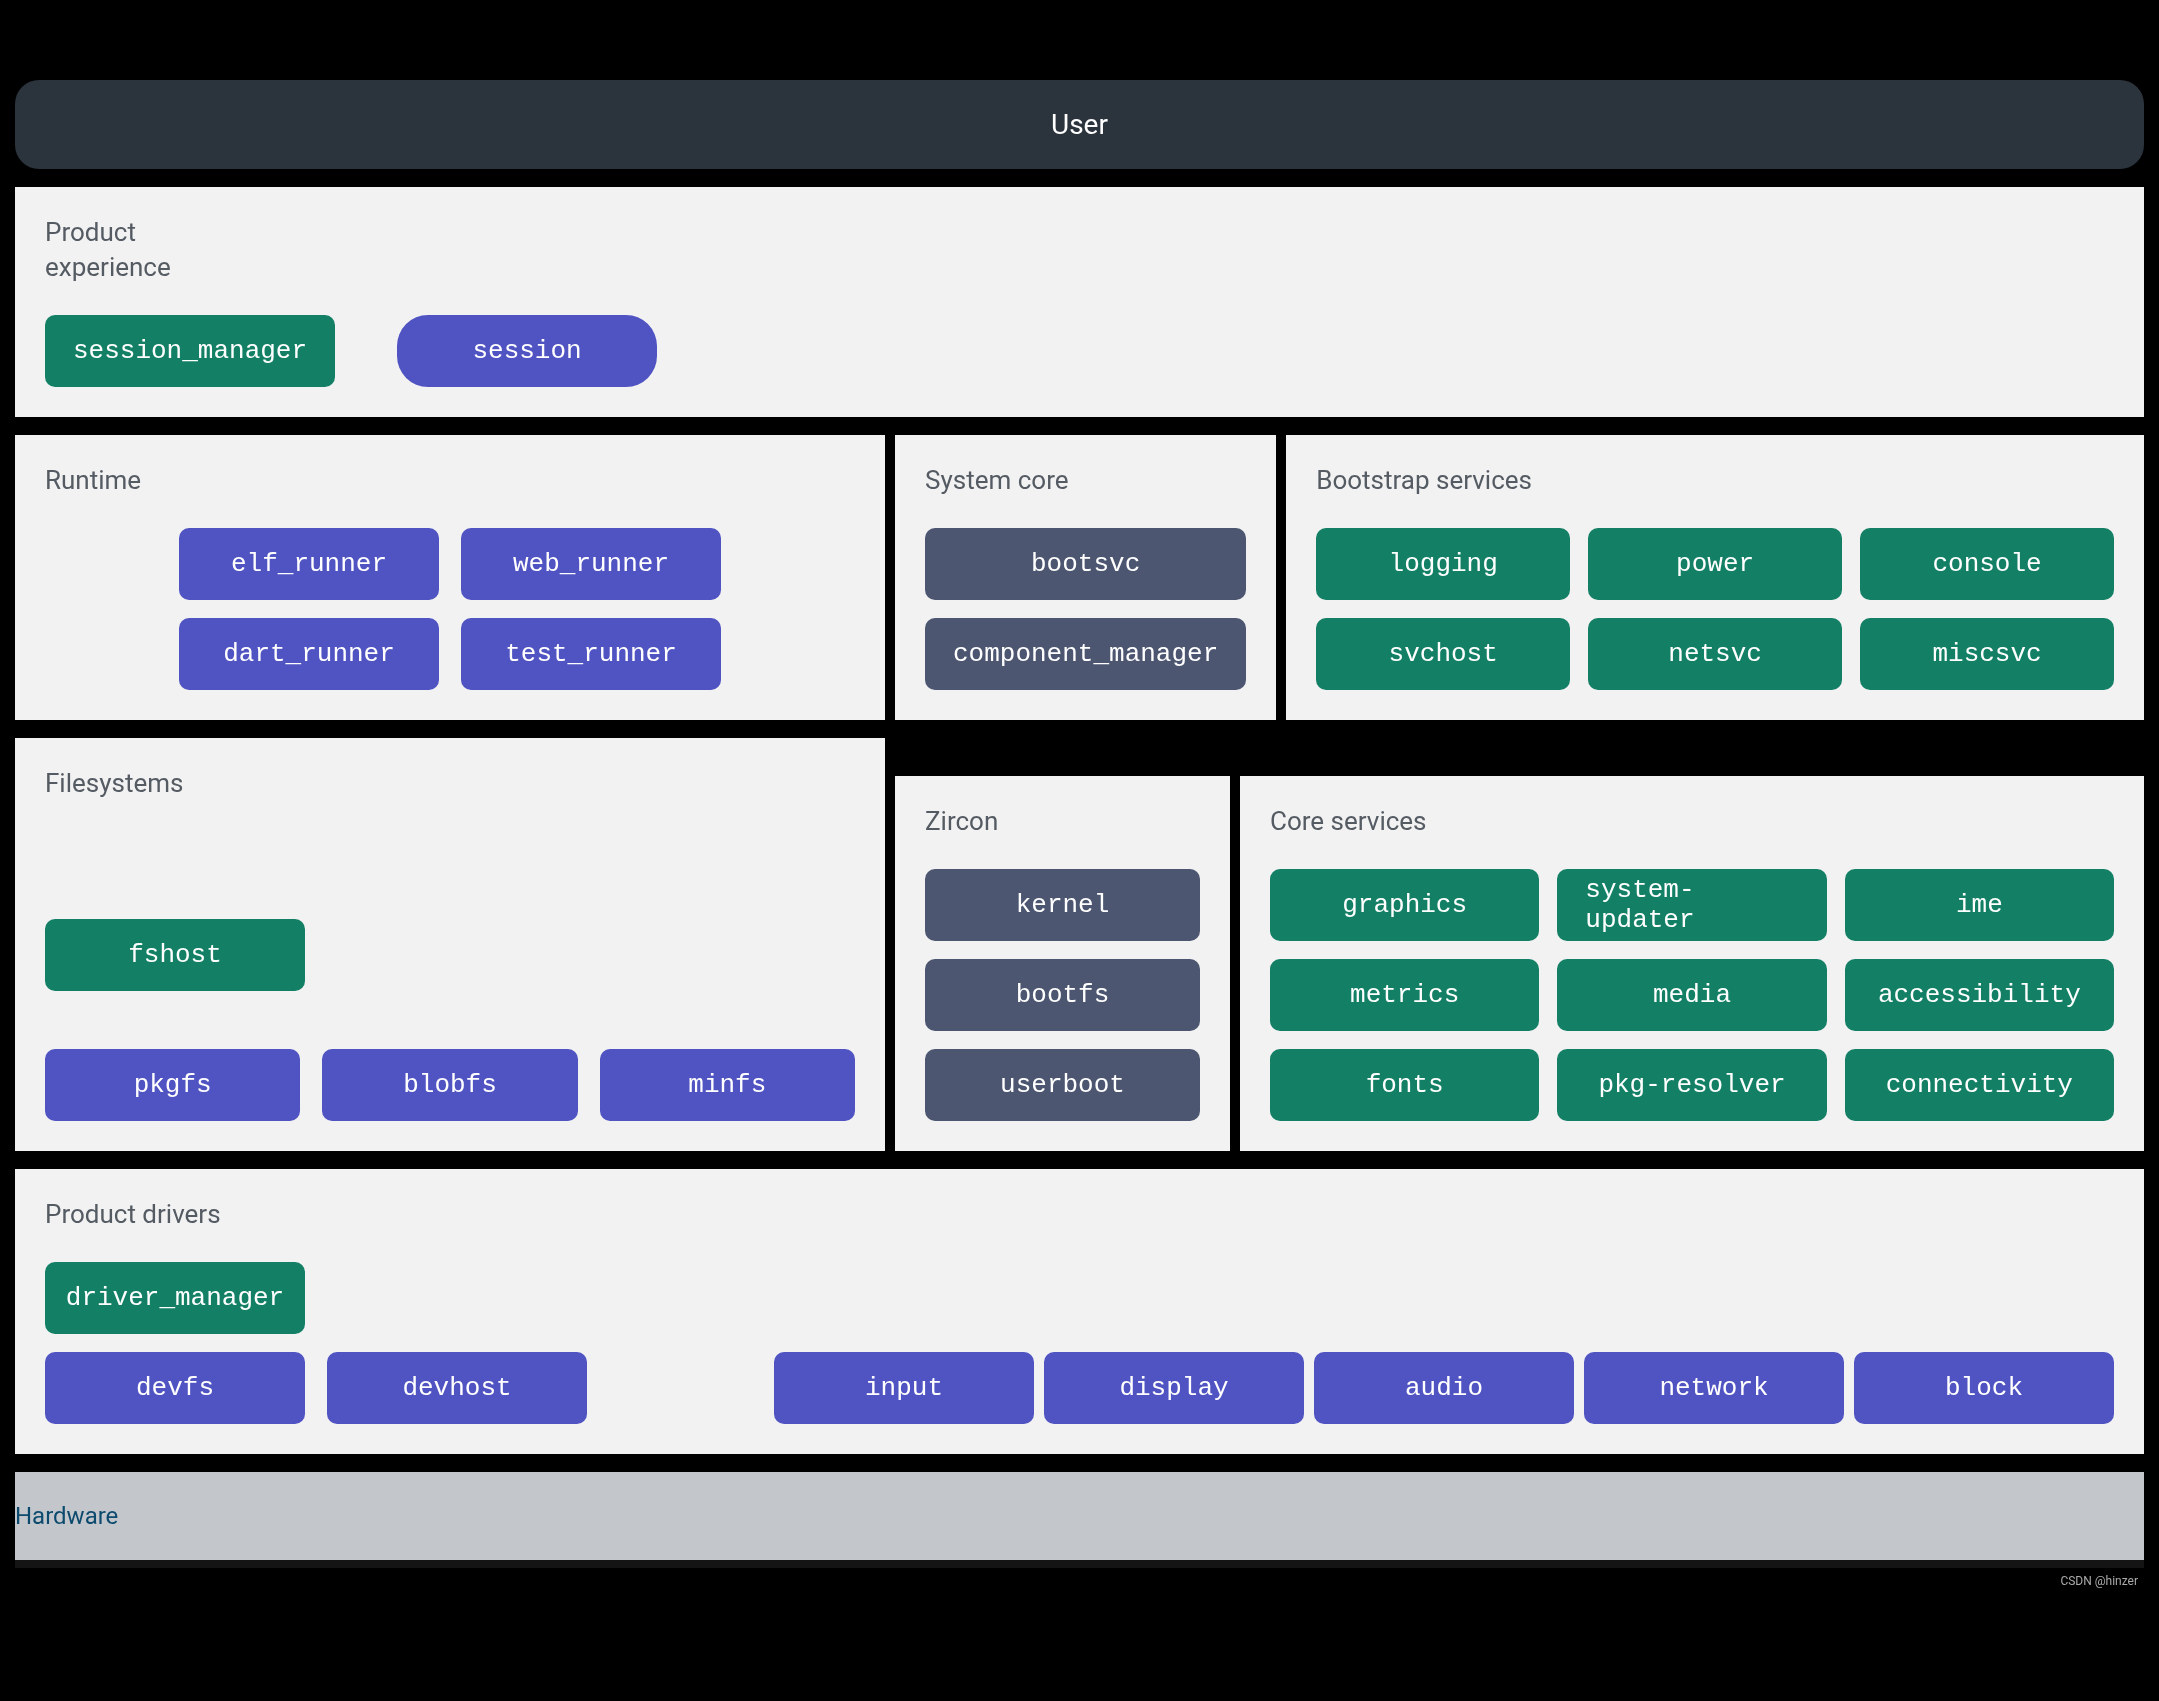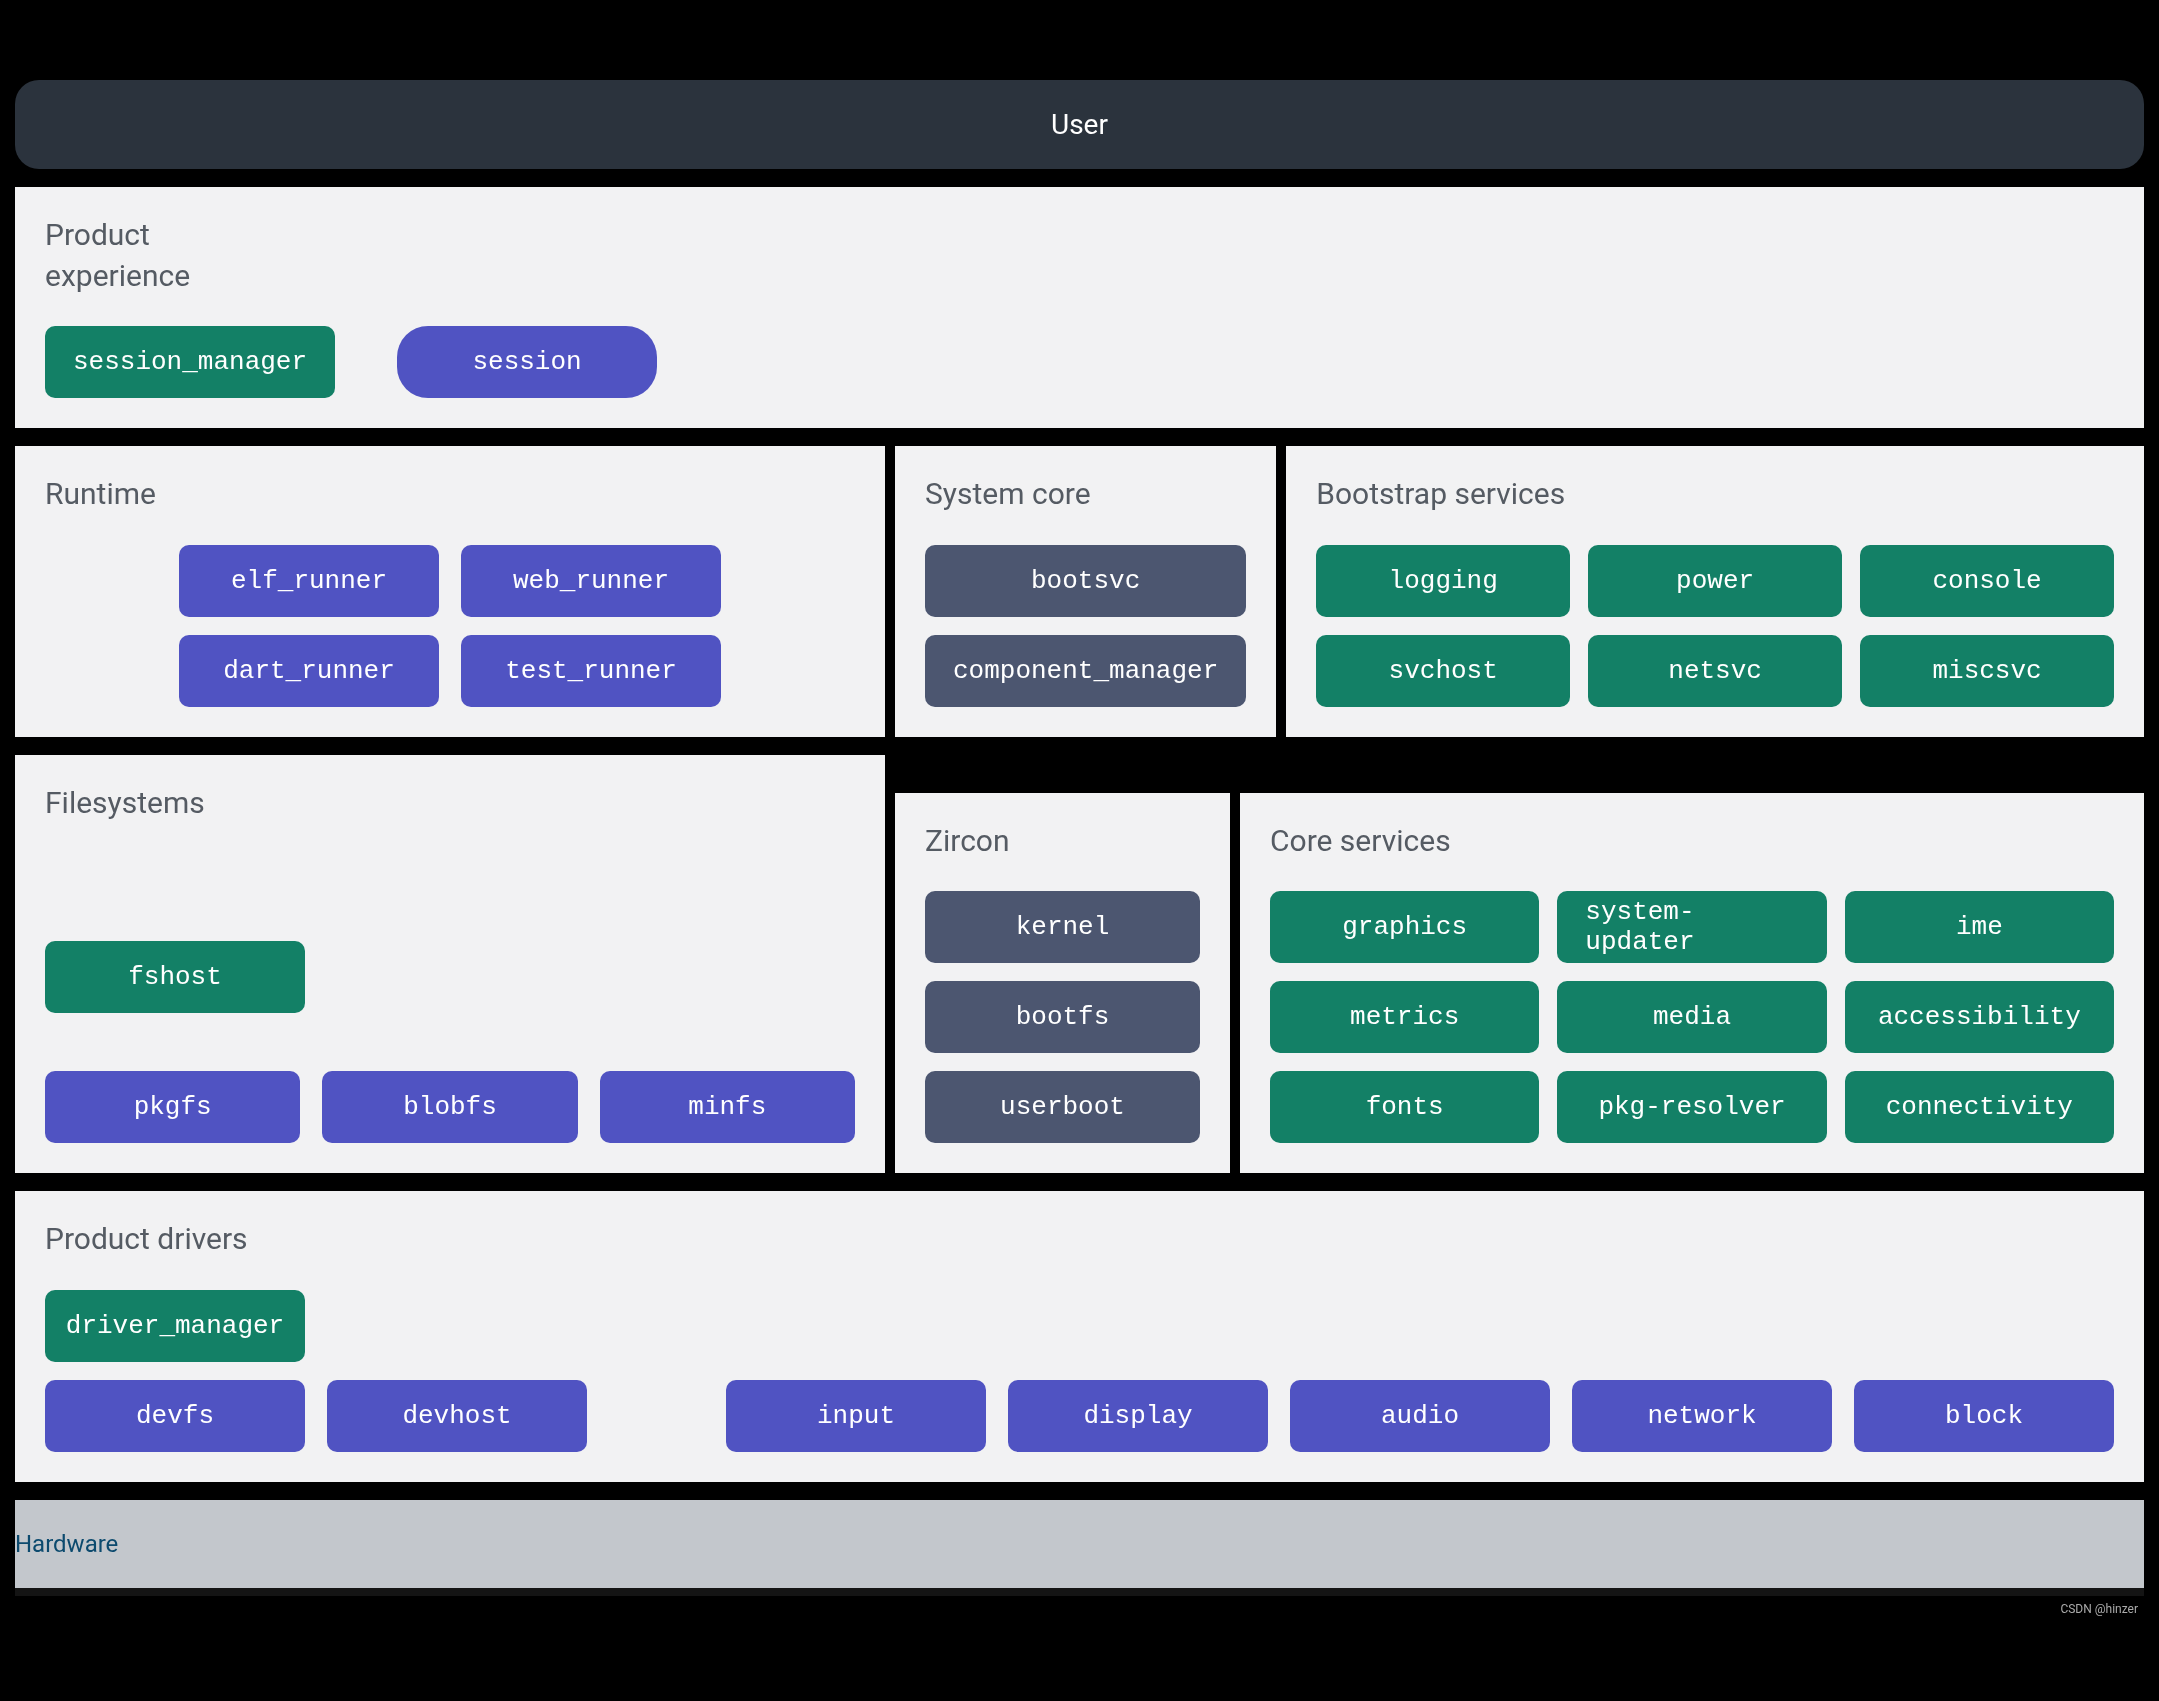--- a/index.html
+++ b/index.html
@@ -21,21 +21,21 @@
     font-size: 28px;
     margin-top: 70px;
     border-radius: 24px;
   }
   .panel {
     background: #f2f2f3;
     padding: 28px 30px 30px 30px;
   }
   .panel-title {
     color: #555b63;
-    font-size: 30px;
+    font-size: 26px;
     font-weight: 400;
     margin-bottom: 30px;
     line-height: 1.35;
   }
   .row {
     display: flex;
     gap: 10px;
     align-items: flex-end;
   }
   .chip {
@@ -97,21 +97,21 @@
     align-items: flex-start;
   }
   .drv-left {
     display: grid;
     grid-template-columns: repeat(2, 260px);
     gap: 18px 22px;
   }
   .drv-left .chip { width: 100%; min-width: 0; }
   .drv-right {
     display: flex;
-    gap: 22px;
+    gap: 10px;
     margin-left: auto;
     align-items: flex-end;
     height: 100%;
     padding-top: 90px;
   }
   .fs-stack {
     display: flex;
     flex-direction: column;
     gap: 18px;
     padding-top: 88px;

